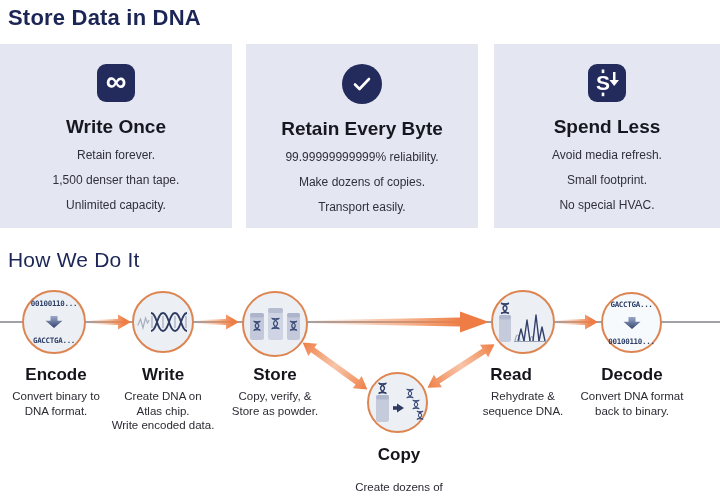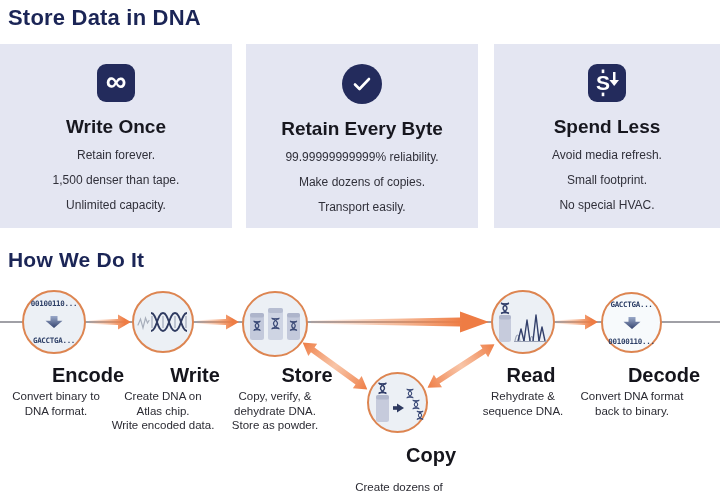--- a/index.html
+++ b/index.html
@@ -1,20 +1,20 @@
 <!DOCTYPE html>
 <html><head>
 <meta charset="utf-8">
 <style>
   html,body{margin:0;padding:0;background:#fff;}
   .canvas{position:relative;width:720px;height:497px;background:#ffffff;overflow:hidden;
           font-family:"Liberation Sans",sans-serif;}
   
   .h1{position:absolute;left:8px;top:3px;font-size:22px;line-height:30px;font-weight:600;color:#1b2556;letter-spacing:.2px;}
-  .h2{position:absolute;left:8px;top:246px;font-size:21px;line-height:28px;font-weight:700;color:#1b2556;letter-spacing:.2px;}
+  .h2{position:absolute;left:8px;top:246px;font-size:21px;line-height:28px;font-weight:400;color:#1b2556;letter-spacing:.2px;}
   
   .card{position:absolute;top:44px;height:184px;background:#e4e6f2;display:flex;flex-direction:column;align-items:center;box-sizing:border-box;padding-top:20px;}
   .card.c1{left:0;width:232px;}
   .card.c2{left:246px;width:232px;}
   .card.c3{left:494px;width:226px;}
   .icon-badge{width:38px;height:38px;background:#232b5c;border-radius:9px;display:flex;align-items:center;justify-content:center;}
   .icon-badge.round{width:40px;height:40px;border-radius:50%;}
   .inf{color:#fff;font-size:29px;font-weight:bold;line-height:1;margin-top:-3px;}
   .card-title{margin-top:13px;font-size:19px;line-height:24px;font-weight:600;color:#17171f;}
   .card-line{margin-top:9px;font-size:12px;line-height:16px;color:#30303a;}
@@ -33,23 +33,23 @@
         font-family:"DejaVu Sans Mono",monospace;font-size:7.5px;font-weight:bold;
         letter-spacing:-.3px;color:#2c3e66;white-space:nowrap;}
   .arr{position:absolute;z-index:1;line-height:0;}
   .arr.a1{left:89px;top:314px;}
   .arr.a2{left:197px;top:314px;}
   .arr.a3{left:311px;top:311px;}
   .arr.a4{left:556px;top:314px;}
   .arr.dA{left:295px;top:357px;transform:rotate(36deg);}
   .arr.dB{left:421px;top:357px;transform:rotate(-33deg);}
   .step-name{position:absolute;width:110px;text-align:center;top:365px;
-             font-size:20px;line-height:20px;font-weight:700;color:#15151c;padding-left:32px;}
+             font-size:17px;line-height:20px;font-weight:700;color:#15151c;}
   .step-name.encode{left:1px;} .step-name.write{left:108px;} .step-name.store{left:220px;}
-  .step-name.copy{left:344px;top:445px;} .step-name.read{left:444px;} .step-name.decode{left:577px;}
+  .step-name.copy{left:344px;top:445px;} .step-name.read{left:456px;} .step-name.decode{left:577px;}
   .step-desc{position:absolute;width:140px;text-align:center;top:389px;
              font-size:11.5px;line-height:14.5px;color:#2b2b33;}
   .step-desc.encode{left:-14px;} .step-desc.write{left:93px;} .step-desc.store{left:205px;}
   .step-desc.copy{left:329px;top:471px;margin-top:9px;} .step-desc.read{left:453px;} .step-desc.decode{left:562px;}
 </style>
 </head>
 <body>
 
 <div class="canvas">
 
@@ -276,21 +276,20 @@
     <div>Convert binary to</div>
     <div>DNA format.</div>
   </div>
   <div class="step-desc write">
     <div>Create DNA on</div>
     <div>Atlas chip.</div>
     <div>Write encoded data.</div>
   </div>
   <div class="step-desc store">
     <div>Copy, verify, &amp;</div>
-    <div>dehydrate DNA.</div>
     <div>Store as powder.</div>
   </div>
   <div class="step-desc copy">
     <div>Create dozens of</div>
     <div>copies.</div>
   </div>
   <div class="step-desc read">
     <div>Rehydrate &amp;</div>
     <div>sequence DNA.</div>
   </div>

